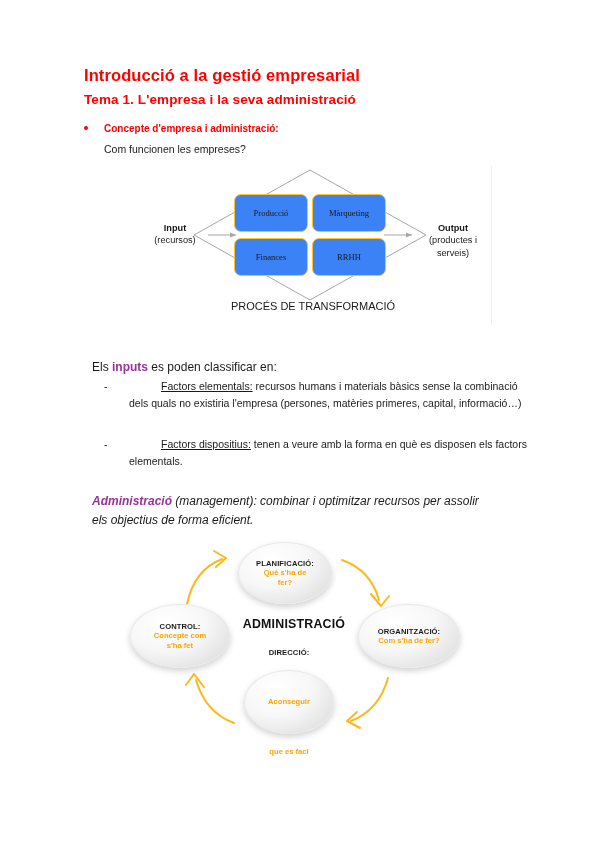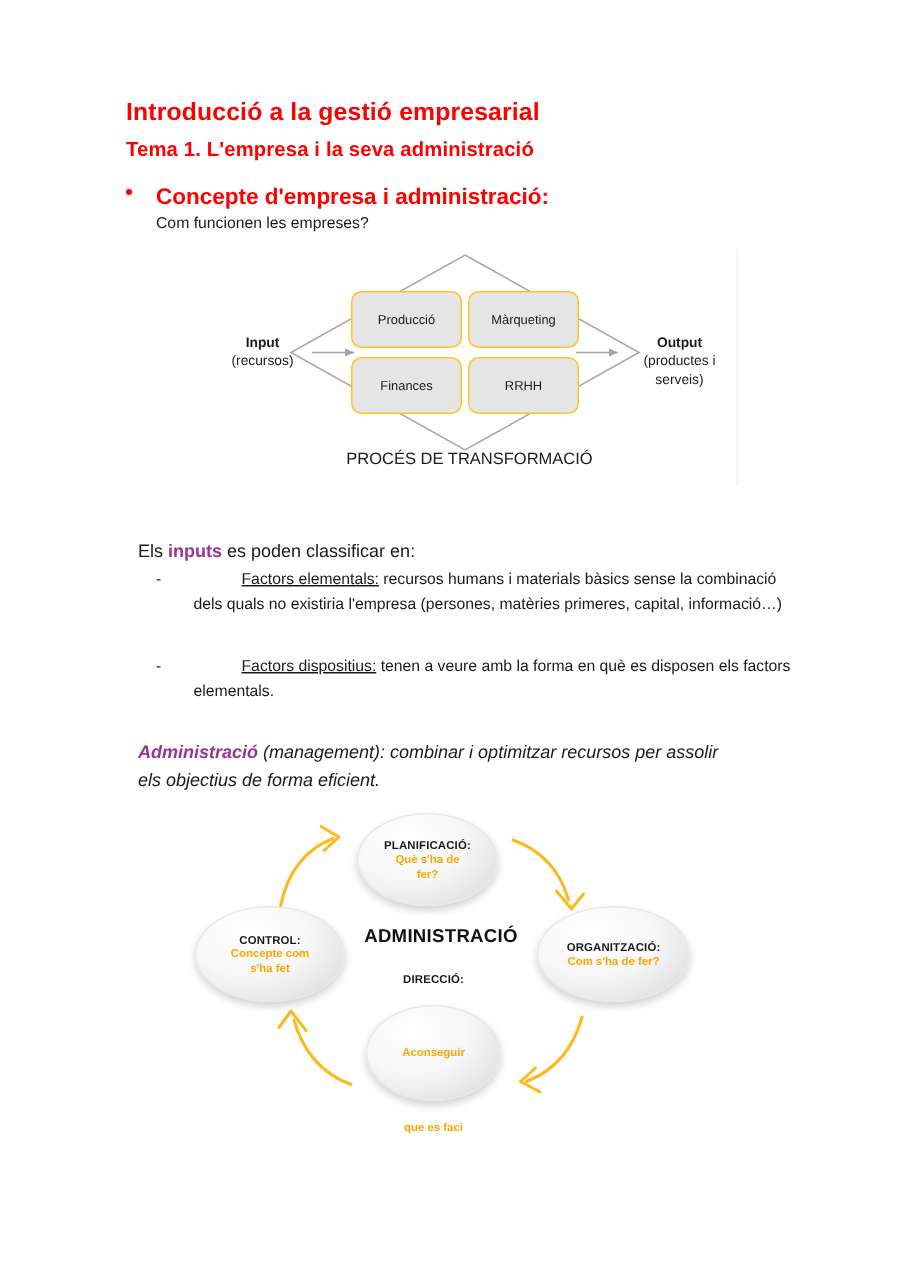--- a/index.html
+++ b/index.html
@@ -55,21 +55,21 @@
     top: 3px;
     width: 4px;
     height: 4px;
     border-radius: 50%;
     background: #FF0000;
   }
   .bullet-text {
     position: absolute;
     left: 20px;
     top: 0;
-    font-size: 15px;
+    font-size: 10px;
     font-weight: bold;
     color: #FF0000;
     white-space: nowrap;
   }
 
   .body-line {
     position: absolute;
     font-size: 10.5px;
     color: #1a1a1a;
     line-height: 1.55;
@@ -102,29 +102,30 @@
     left: 108px;
     top: 28px;
     width: 152px;
     height: 82px;
   }
   .pbox {
     position: absolute;
     box-sizing: border-box;
     border: 1.6px solid #FFC425;
     border-radius: 7px;
-    background: #e5e5e5;
+    background: #3b82f6;
     width: 74px;
     height: 38px;
     display: flex;
     align-items: center;
     justify-content: center;
     font-size: 8.6px;
     color: #1a1a1a;
     white-space: nowrap;
+    font-family: Liberation Serif, serif;
   }
   .pbox.tl { left: 0;    top: 0;  }
   .pbox.tr { left: 78px; top: 0;  }
   .pbox.bl { left: 0;    top: 44px; }
   .pbox.br { left: 78px; top: 44px; }
 
   .io-label {
     position: absolute;
     text-align: center;
     font-size: 9.2px;

